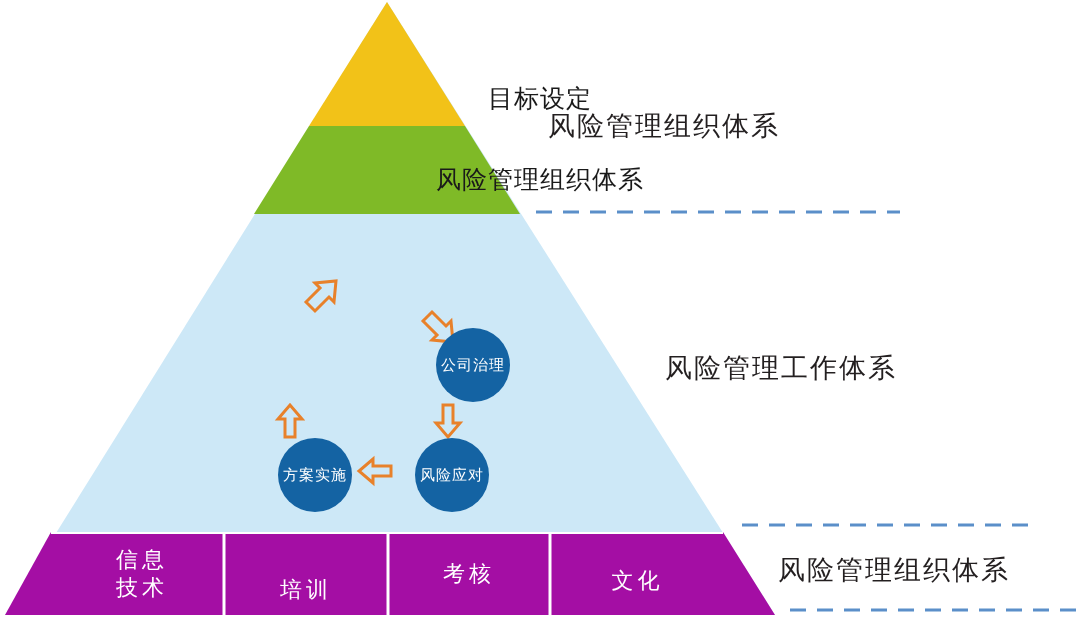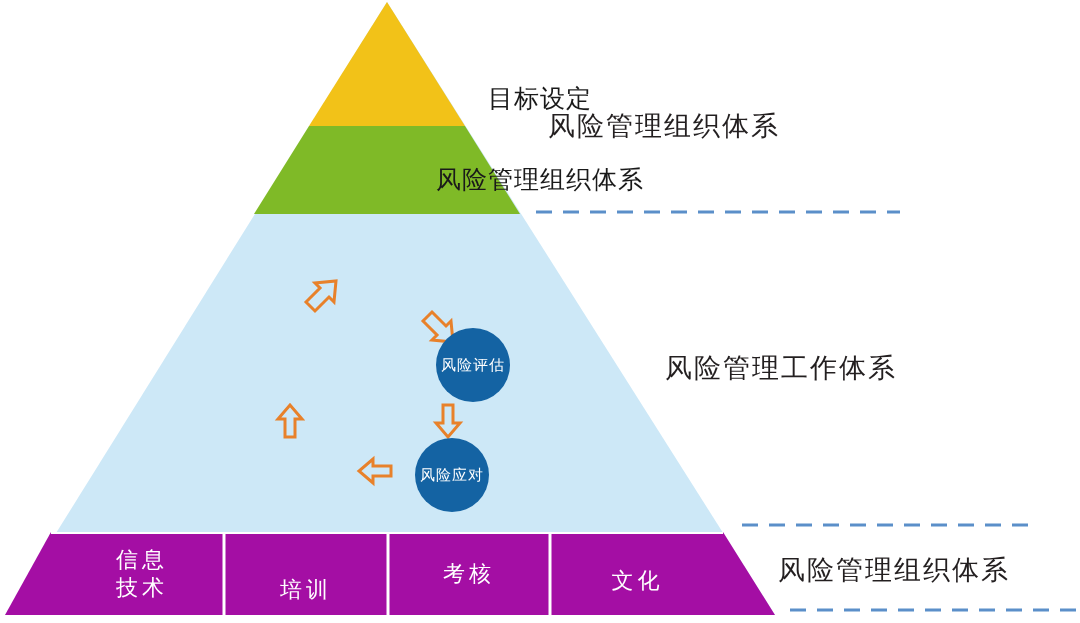--- a/index.html
+++ b/index.html
@@ -121,24 +121,25 @@
       <line x1="742" y1="525" x2="1035" y2="525"></line>
       <line x1="790" y1="610" x2="1080" y2="610"></line>
     </g>
   </svg>
 
   <div class="band-label" id="lbl-governance">目标设定</div>
 
   <div class="band-label" id="lbl-orgsystem">风险管理组织体系</div>
 
 
-  <div class="cycle-node" style="left:436px;top:328px;width:74px;height:74px;">风险评估</div>
+  <div class="cycle-node" style="left:436px;top:328px;width:74px;height:74px;">公司治理</div>
 
   <div class="cycle-node" style="left:415px;top:438px;width:74px;height:74px;">风险应对</div>
 
+  <div class="cycle-node" style="left:278px;top:438px;width:74px;height:74px;">方案实施</div>
 
 
   <div class="base-cell" style="left:60px;top:532px;width:164px;height:83px;">信息
 技术</div>
 
   <div class="base-cell" style="left:224px;top:544px;width:164px;height:91px;text-align:center;">培训</div>
 
   <div class="base-cell" style="left:388px;top:532px;width:162px;height:83px;">考核</div>
 
   <div class="base-cell" style="left:550px;top:532px;width:175px;height:97px;">文化</div>

